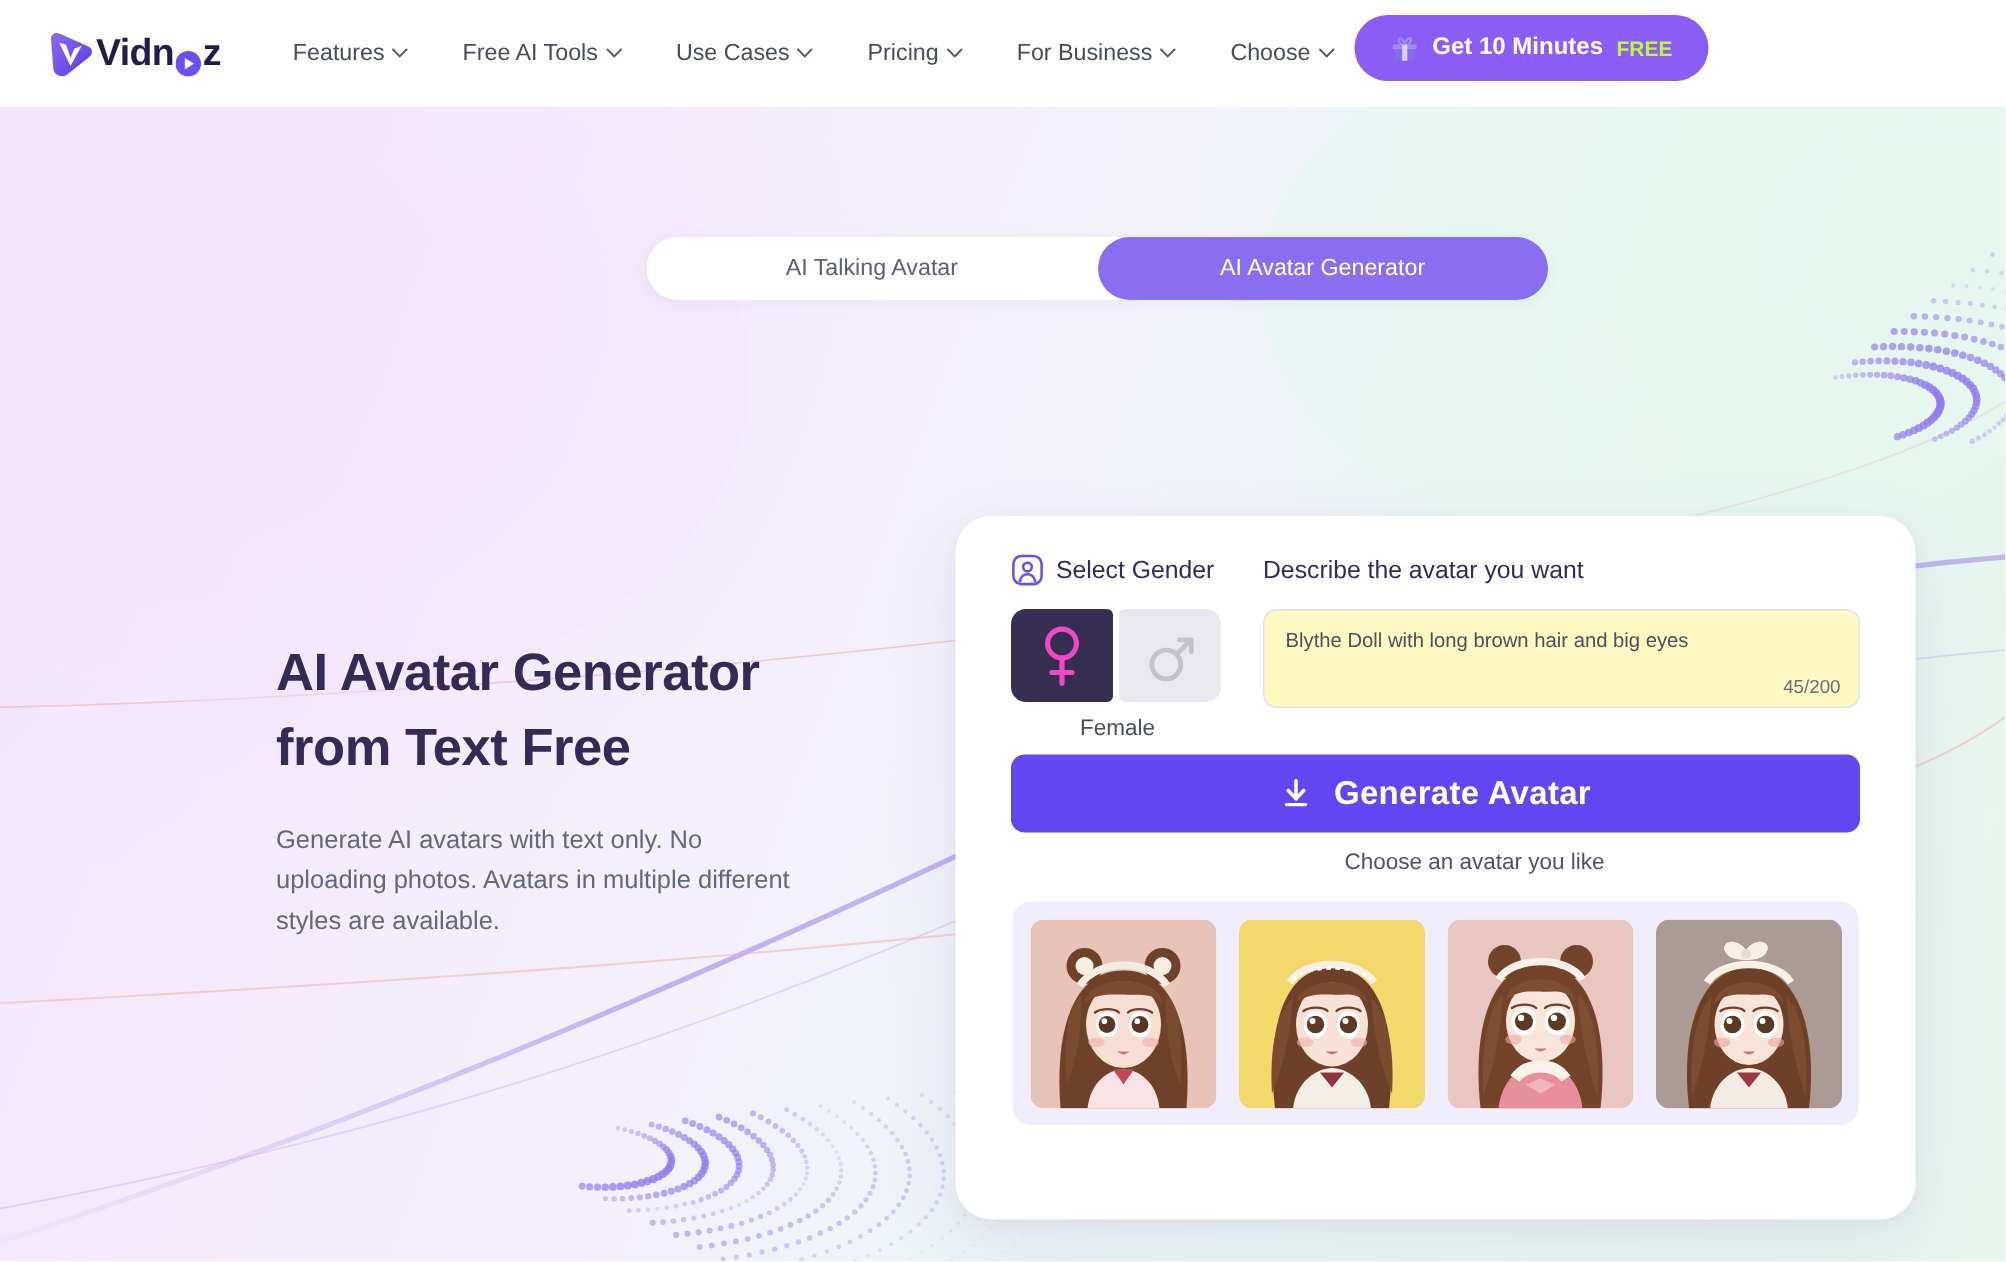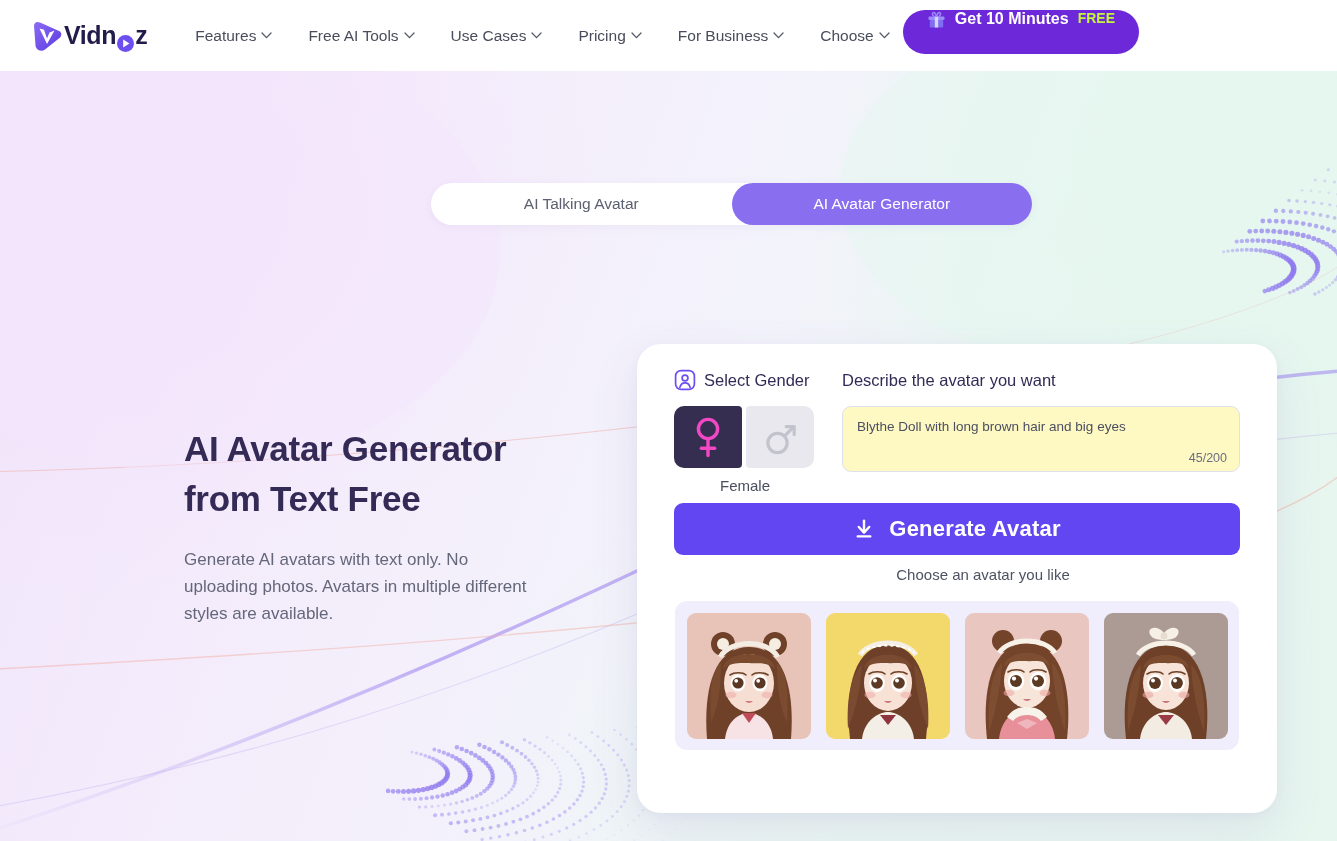--- a/index.html
+++ b/index.html
@@ -65,23 +65,24 @@
     cursor: pointer;
     white-space: nowrap;
   }
   .chev { width: 11px; height: 7px; display: block; flex: 0 0 auto; }
 
   .cta {
     position: absolute;
     right: 198px;
     top: 10px;
     height: 44px;
-    background: #6d28d9;
+    background: #8b5cf6;
     border-radius: 22px;
     display: flex;
+    align-items: center;
     gap: 9px;
     padding: 0 24px;
     cursor: pointer;
   }
   .cta-label {
     font-size: 16px;
     font-weight: bold;
     color: #ffffff;
     white-space: nowrap;
   }
@@ -1240,21 +1241,21 @@
           <circle cx="627.1" cy="788.4" r="1.04" opacity="0.06"></circle>
           <circle cx="616.9" cy="792.5" r="1.04" opacity="0.06"></circle>
           <circle cx="606.1" cy="796.4" r="1.05" opacity="0.06"></circle>
           <circle cx="595.1" cy="799.9" r="1.05" opacity="0.07"></circle>
           <circle cx="583.8" cy="803.2" r="1.05" opacity="0.07"></circle>
           <circle cx="572.2" cy="806.1" r="1.05" opacity="0.07"></circle>
           <circle cx="560.5" cy="808.8" r="1.05" opacity="0.07"></circle>
         </g>
     </svg>
 
-    <div class="tabs" style="top:112px;">
+    <div class="tabs" style="top:87px;">
       <div class="tab">
         <span>AI Talking Avatar</span>
       </div>
       <div class="tab active">
         <span>AI Avatar Generator</span>
       </div>
     </div>
 
     <div class="hero-copy" style="top:353px;">
       <h1 class="hero-title">

